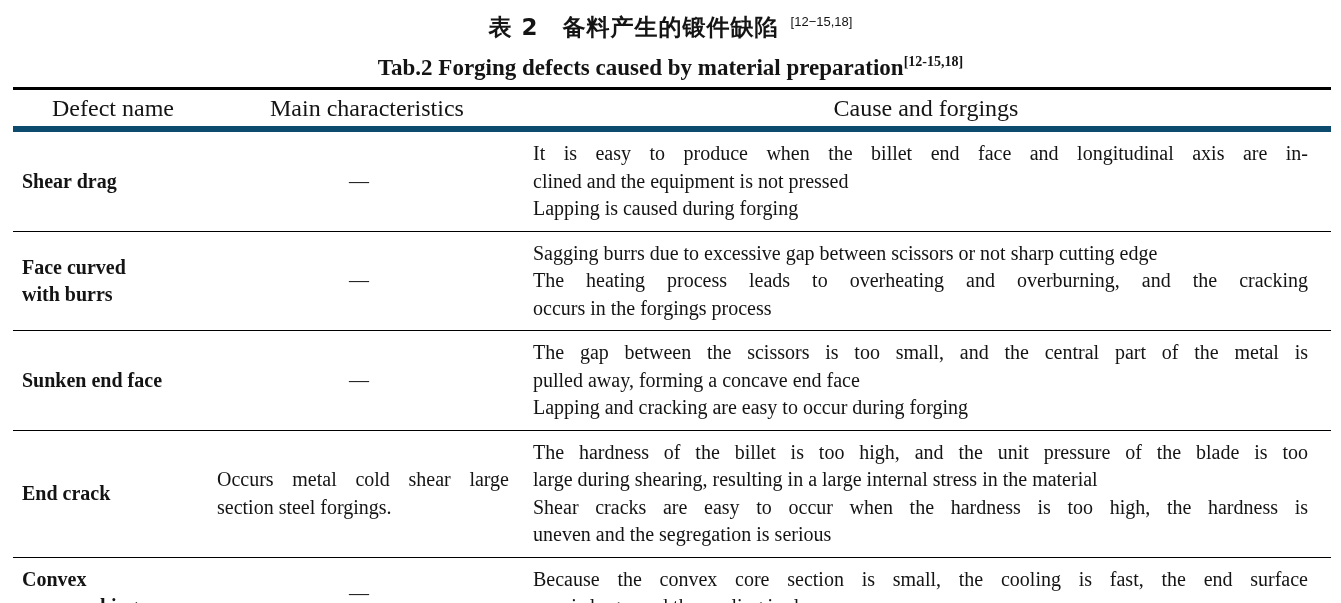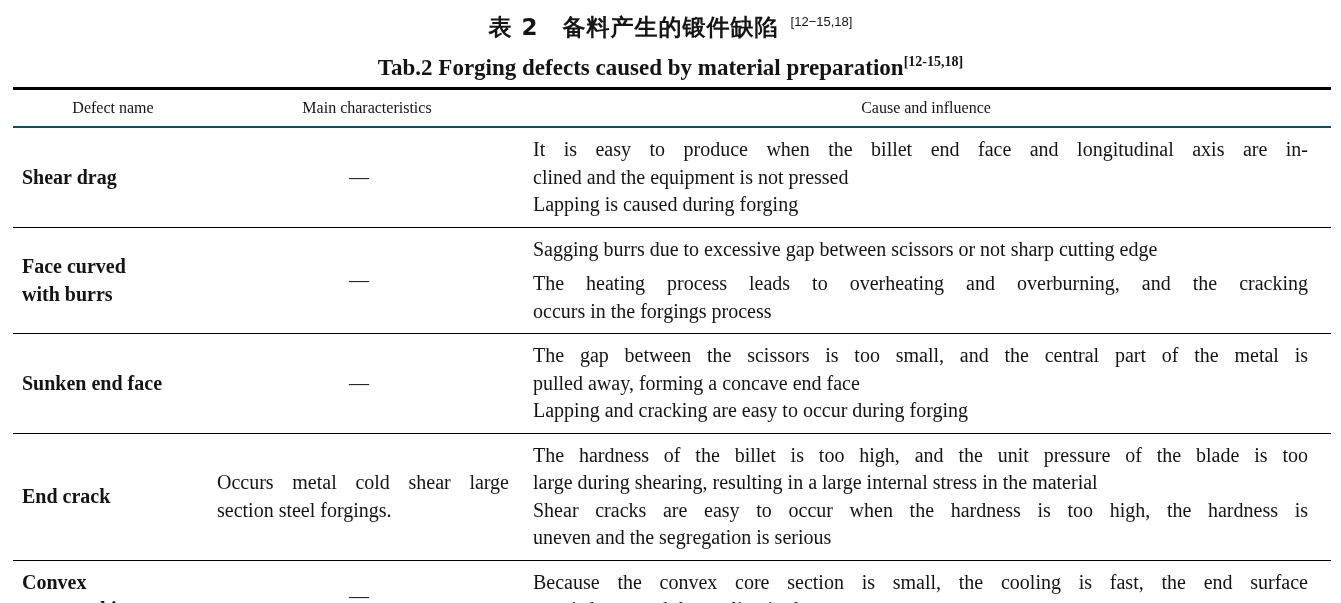--- a/index.html
+++ b/index.html
@@ -52,25 +52,25 @@
     margin: 6px auto 0 13px;
     border-top: 3px solid #000;
     border-bottom: 3px solid #000;
     font-size: 20px;
   }
   col.c1 { width: 200px; }
   col.c2 { width: 308px; }
   col.c3 { width: 810px; }
   thead th {
     font-weight: 400;
-    font-size: 16px;
+    font-size: 24px;
     text-align: center;
     height: 36px;
     padding: 0;
-    border-bottom: 2px solid #0c4a6e;
+    border-bottom: 6px solid #0c4a6e;
     vertical-align: middle;
   }
   tbody tr + tr td {
     border-top: 1.5px solid #000;
   }
   tbody td {
     vertical-align: middle;
     padding-top: 8px;
     padding-bottom: 8px;
     line-height: 27.5px;
@@ -93,42 +93,42 @@
     padding-right: 23px;
   }
   .line { white-space: normal; }
   .jline {
     text-align: justify;
     -moz-text-align-last: justify;
     text-align-last: justify;
     font-family: Liberation Serif, serif;
   }
   
-  tbody tr:nth-child(2) .para + .para { margin-top: 7px; }
+  tbody tr:nth-child(2) .para + .para { margin-top: 0; }
 </style>
 </head>
 <body>
 
 <div class="page">
 
   <div class="title-zh"><span>表 2　备料产生的锻件缺陷</span><sup>[12−15,18]</sup></div>
 
   <div class="title-en"><span>Tab.2 Forging defects caused by material preparation</span><sup>[12-15,18]</sup></div>
 
   <table class="defects">
     <colgroup>
       <col class="c1">
         <col class="c2">
         <col class="c3">
     </colgroup>
     <thead>
       <tr>
         <th>Defect name</th>
         <th>Main characteristics</th>
-        <th>Cause and influence</th>
+        <th>Cause and forgings</th>
       </tr>
     </thead>
     <tbody id="table-body">
         <tr>
           <td class="col-defect">
             <div class="line">Shear drag</div>
           </td>
           <td class="col-char dash">
             <div class="line">—</div>
           </td>

